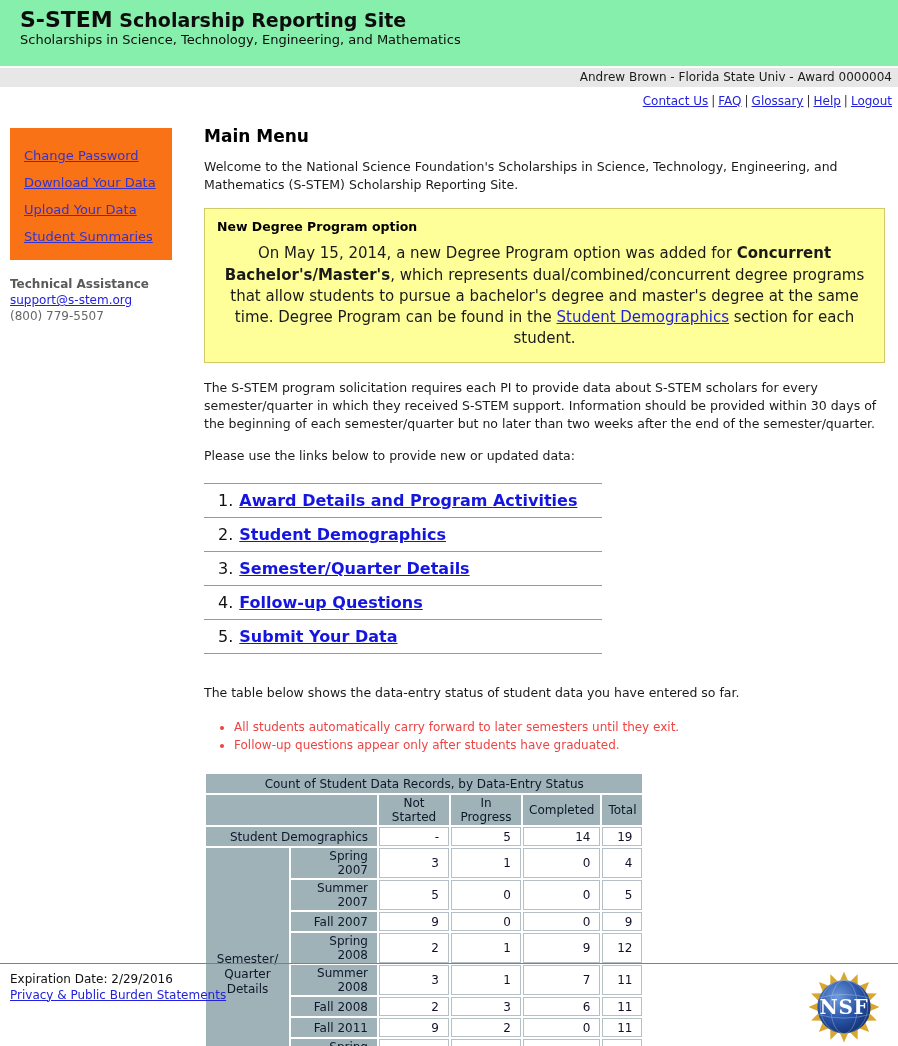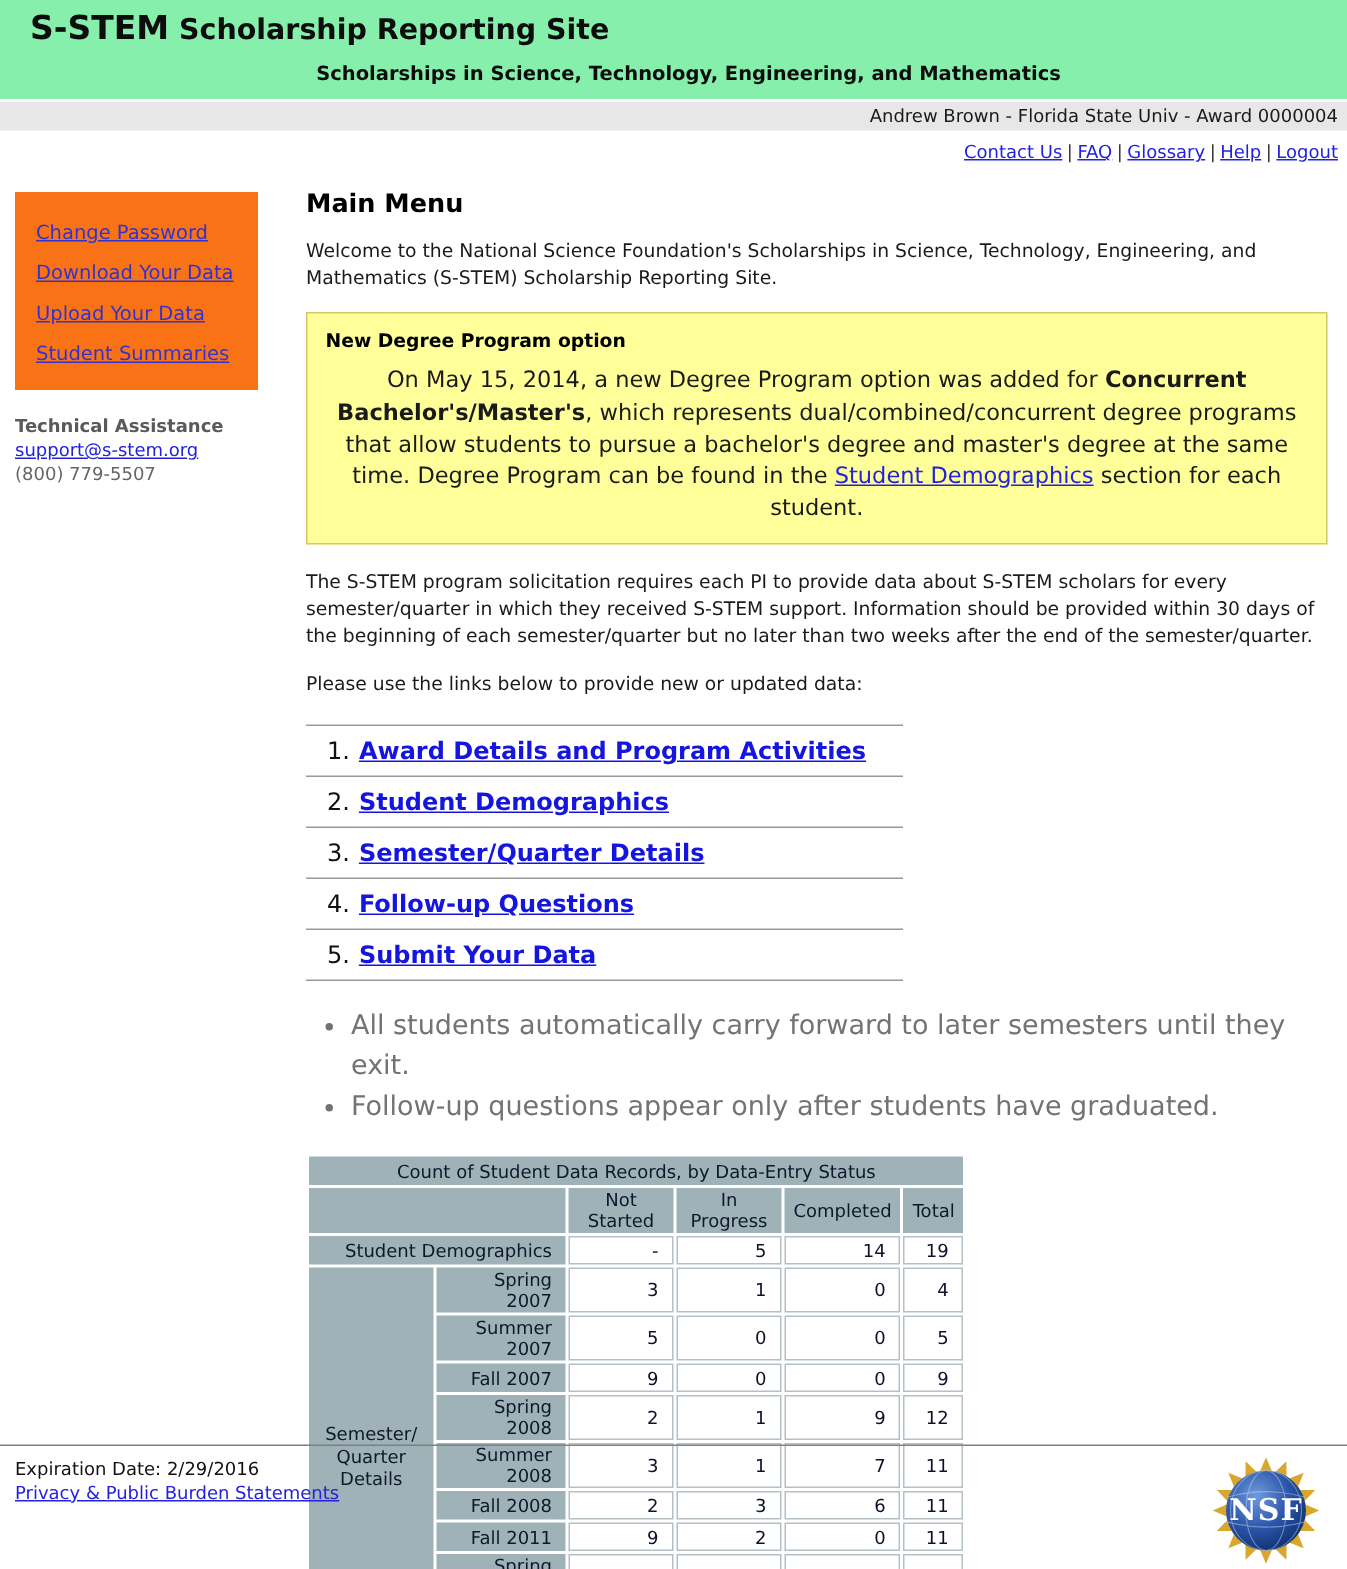--- a/index.html
+++ b/index.html
@@ -13,21 +13,21 @@
   }
   a { color: #2222dd; text-decoration: underline; cursor: pointer; }
 
   
   .site-header {
     height: 66px; background: #86efac;
     padding: 7px 0 0 20px;
   }
   .site-title { margin: 0; font-size: 19px; font-weight: bold; color: #0d0d0d; line-height: 1.15; }
   .site-title .brand { font-size: 22px; }
-  .site-subtitle { font-size: 13px; font-weight: bold; color: #0d0d0d; margin-top: 10px; text-align: center; }
+  .site-subtitle { font-size: 13px; font-weight: normal; color: #0d0d0d; margin-top: 0; }
 
   .info-bar {
     height: 21px; background: #e7e7e7; border-top: 2px solid #fff;
     text-align: right; padding-right: 6px;
     line-height: 19px; font-size: 12px; color: #1a1a1a;
   }
   .top-nav {
     text-align: right; padding: 7px 6px 0 1px; font-size: 12px; height: 27px;
   }
   .top-nav .sep { color: #333; margin: 0 3px; }
@@ -52,21 +52,21 @@
   .notice-title { font-weight: bold; font-size: 12.5px; margin-bottom: 9px; color: #000; }
   .notice-body { font-size: 15px; line-height: 1.42; color: #1a1a1a; text-align: center; }
 
   
   .menu-list { width: 398px; margin: 18px 0 0 0; border-bottom: 1px solid #999; }
   .menu-item { border-top: 1px solid #999; padding: 7px 0 7px 14px; font-size: 16px; }
   .menu-item .num { color: #111; margin-right: 6px; }
   .menu-item a { font-weight: bold; color: #1515e0; }
 
   .table-intro { margin-top: 30px; }
-  .bullet-list { margin: 16px 0 18px 0; padding-left: 30px; font-size: 18px; line-height: 1.5; color: #737373; }
+  .bullet-list { margin: 16px 0 18px 0; padding-left: 30px; font-size: 12px; line-height: 1.5; color: #ef4444; }
 
   
   table.status { border-collapse: separate; border-spacing: 2px; margin-top: 6px; font-size: 12px; }
   table.status td { height: 19px; padding: 1px 6px; }
   .hdr { background: #9fb2b8; font-weight: normal; color: #0f172a; }
   .title-cell { text-align: center; }
   .colhdr { text-align: center; }
   .rowlabel { text-align: right; padding-right: 9px !important; }
   .group { text-align: center; vertical-align: middle; white-space: pre-line; line-height: 1.25; }
   td.val { background: #fff; border: 1px solid #b4c0c6; text-align: right; padding-right: 9px !important; color: #10102a; }
@@ -125,20 +125,21 @@
     <p class="para">Please use the links below to provide new or updated data:</p>
 
     <div class="menu-list">
       <div class="menu-item"><span class="num">1.</span><a>Award Details and Program Activities</a></div>
       <div class="menu-item"><span class="num">2.</span><a>Student Demographics</a></div>
       <div class="menu-item"><span class="num">3.</span><a>Semester/Quarter Details</a></div>
       <div class="menu-item"><span class="num">4.</span><a>Follow-up Questions</a></div>
       <div class="menu-item"><span class="num">5.</span><a>Submit Your Data</a></div>
     </div>
 
+    <p class="para table-intro">The table below shows the data-entry status of student data you have entered so far.</p>
     <ul class="bullet-list">
       <li>All students automatically carry forward to later semesters until they exit.</li>
       <li>Follow-up questions appear only after students have graduated.</li>
     </ul>
 
     <table class="status">
       <colgroup>
         <col style="width:83px">
           <col style="width:86px">
           <col style="width:70px">

